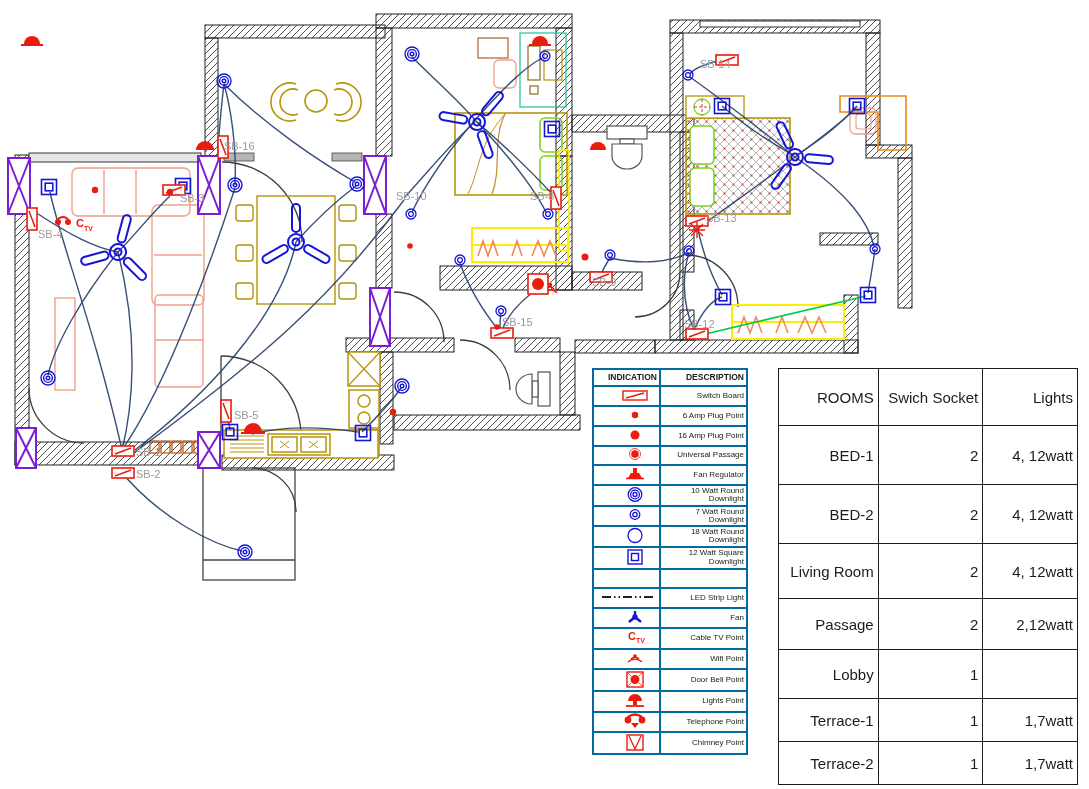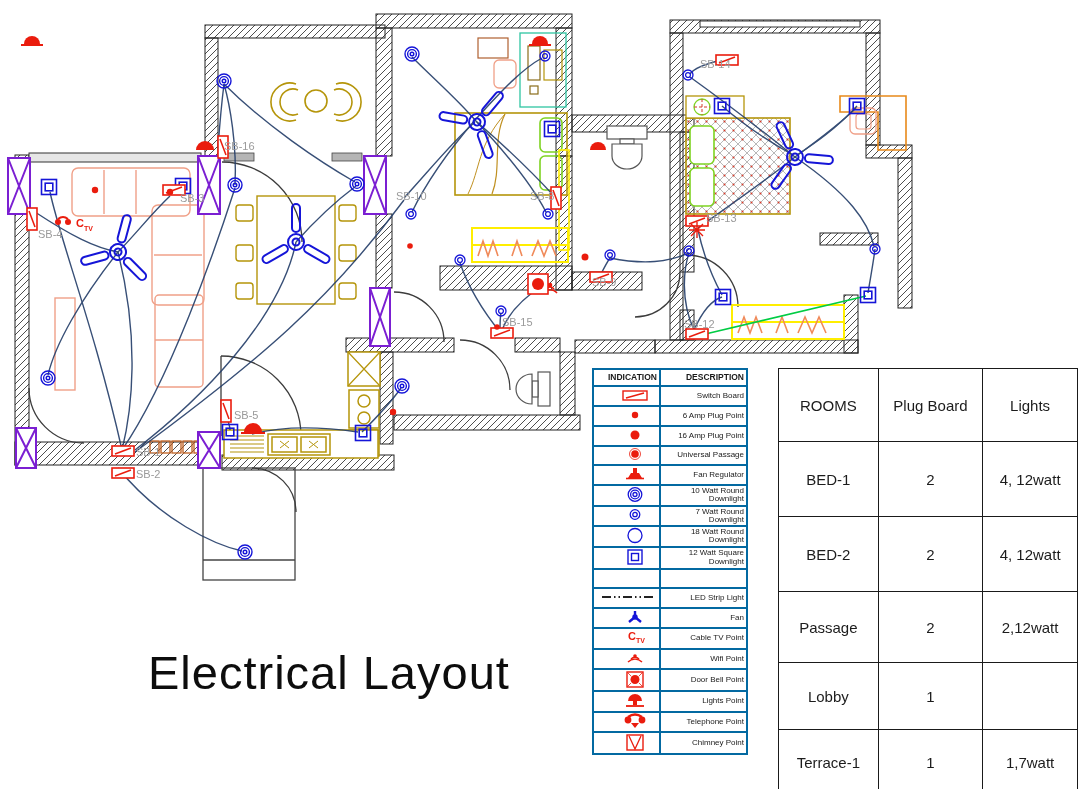--- a/index.html
+++ b/index.html
@@ -11,21 +11,21 @@
   .legend{position:absolute;left:592px;top:368px;width:156px;border-collapse:collapse;
           font-size:8px;color:#1a1a1a;}
   .legend td{border:2px solid #0369a1;height:17.6px;text-align:right;vertical-align:middle;
              padding:0 2px;line-height:1.05;}
   .legend tr.hdr td{font-weight:bold;font-size:8.5px;height:15px;}
   .legend td.ind{width:62px;}
   .legend td.dsc{width:86px;}
   
   .rooms{position:absolute;left:778px;top:368px;width:300px;border-collapse:collapse;
          font-size:15px;color:#1c1c1c;}
-  .rooms td{border:1.6px solid #1a1a1a;text-align:center;vertical-align:middle;padding:12px 4px;}
+  .rooms td{border:1.6px solid #1a1a1a;text-align:right;vertical-align:middle;padding:4px 4px;}
   .rooms col.c1{width:100px}.rooms col.c2{width:105px}.rooms col.c3{width:95px}
   .rooms tr:nth-child(1) td{height:48px;}
   .rooms tr:nth-child(2) td{height:50px;}
   .rooms tr:nth-child(3) td{height:50px;margin-left:15px;}
   .rooms tr:nth-child(4) td{height:46px;}
   .rooms tr:nth-child(5) td{height:42px;}
   .rooms tr:nth-child(6) td{height:40px;}
   .rooms tr:nth-child(7) td{height:34px;}
   .rooms tr:nth-child(8) td{height:34px;}
   .rooms tr:nth-child(9) td{height:36px;margin-top:38px;}
@@ -576,34 +576,39 @@
 
 <table class="rooms">
   <colgroup>
         <col class="c1">
         <col class="c2">
         <col class="c3">
       </colgroup>
   <tbody>
         <tr>
     <td>ROOMS</td>
-    <td>Plug Board</td>
+    <td>Swich Socket</td>
     <td>Lights</td>
   </tr>
   <tr>
     <td>BED-1</td>
     <td>2</td>
     <td>4, 12watt</td>
         </tr>
   <tr>
     <td>BED-2</td>
     <td>2</td>
     <td>4, 12watt</td>
         </tr>
   <tr>
+    <td>Living Room</td>
+    <td>2</td>
+    <td>4, 12watt</td>
+        </tr>
+  <tr>
     <td>Passage</td>
     <td>2</td>
     <td>2,12watt</td>
         </tr>
   <tr>
     <td>Lobby</td>
     <td>1</td>
     <td></td>
         </tr>
   <tr>
@@ -613,15 +618,14 @@
         </tr>
   <tr>
     <td>Terrace-2</td>
     <td>1</td>
     <td>1,7watt</td>
         </tr>
 </tbody>
     </table>
 
 
-<div class="title">Electrical Layout</div>
 
 </div>
 
 </body></html>

